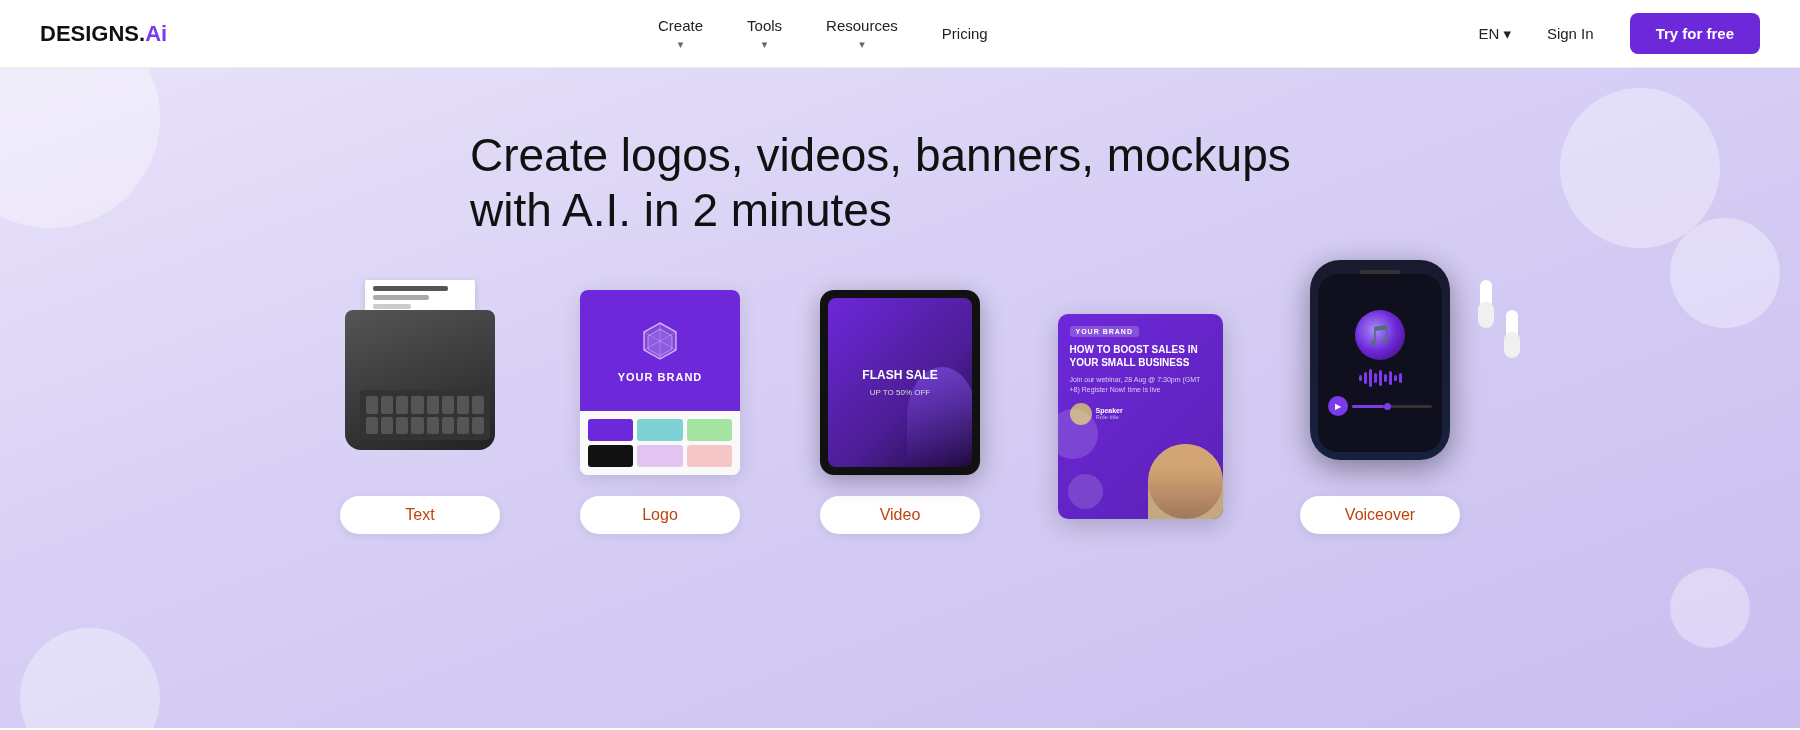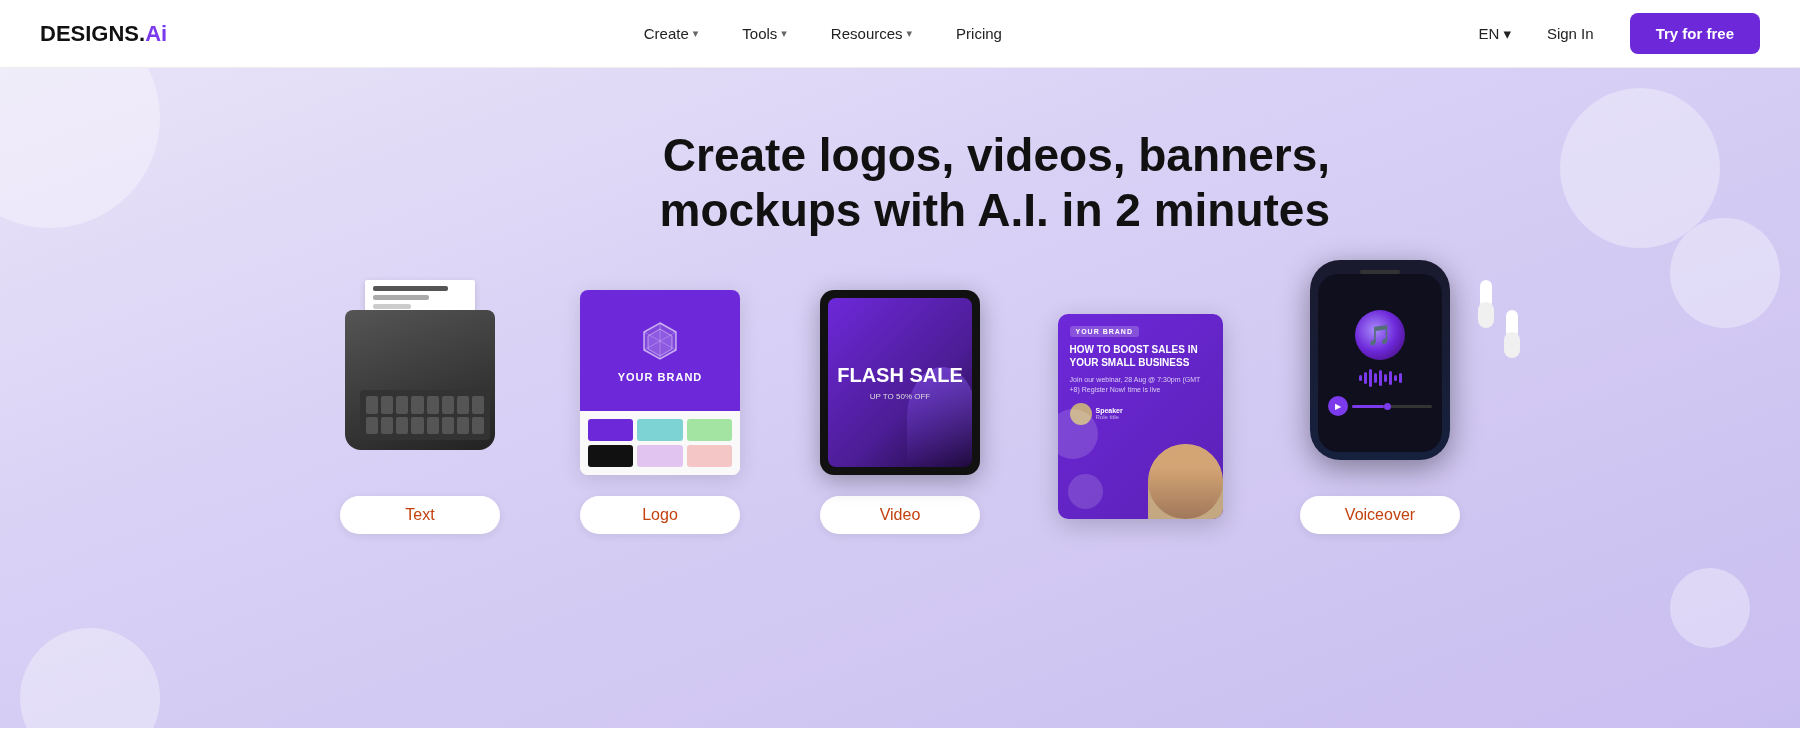--- a/index.html
+++ b/index.html
@@ -14,20 +14,21 @@
     }
     .nav-logo { display: flex; align-items: center; gap: 6px; cursor: pointer; justify-content: flex-end; }
     .logo-text { font-size: 22px; font-weight: 800; color: #111; }
     .logo-ai { color: #7c3aed; }
     .nav-links { display: flex; align-items: center; gap: 8px; }
     .nav-link {
       display: flex; align-items: center; gap: 4px;
       padding: 8px 18px; font-size: 15px; color: #222;
       cursor: pointer; border-radius: 6px;
       font-weight: 500;
+      flex-direction: column;
     }
     .nav-link .chevron { font-size: 11px; color: #666; }
     .nav-right { display: flex; align-items: center; gap: 20px; }
     .lang-btn {
       display: flex; align-items: center; gap: 4px;
       font-size: 15px; color: #222; cursor: pointer; font-weight: 500;
     }
     .sign-in-btn {
       font-size: 15px; color: #222; cursor: pointer; font-weight: 500;
       padding: 8px 16px;
@@ -52,21 +53,21 @@
     .deco-circle {
       position: absolute; border-radius: 50%; background: rgba(255,255,255,0.35);
     }
     .deco-c1 { width: 220px; height: 220px; top: -60px; left: -60px; }
     .deco-c2 { width: 160px; height: 160px; top: 20px; right: 80px; }
     .deco-c3 { width: 110px; height: 110px; top: 150px; right: 20px; }
     .deco-c4 { width: 80px; height: 80px; bottom: 80px; right: 50px; }
     .deco-c5 { width: 140px; height: 140px; bottom: -40px; left: 20px; }
 
     .hero-title {
-      font-size: 46px; font-weight: 700; color: #111; text-align: right;
+      font-size: 46px; font-weight: 400; color: #111; text-align: left;
       max-width: 860px; line-height: 1.2; margin-bottom: 22px;
       position: relative; z-index: 1;
     }
     .hero-subtitle {
       font-size: 18px; color: #444; text-align: center;
       margin-bottom: 60px; position: relative; z-index: 1;
     }
 
     
     .cards-row {
@@ -148,21 +149,21 @@
       box-shadow: 0 6px 24px rgba(0,0,0,0.3);
     }
     .tablet-screen {
       width: 100%; height: 100%;
       border-radius: 8px;
       background: linear-gradient(135deg, #6d28d9 0%, #4c1d95 60%, #1e0a3c 100%);
       display: flex; flex-direction: column; align-items: center; justify-content: center;
       gap: 6px; overflow: hidden; position: relative;
     }
     .flash-sale-text {
-      color: #fff; font-size: 20px; font-weight: 900; text-align: center;
+      color: #fff; font-size: 12px; font-weight: 900; text-align: center;
       text-transform: uppercase; line-height: 1.1; z-index: 2;
     }
     .flash-sub { font-size: 8px; color: #ddd; z-index: 2; }
     .tablet-figure {
       position: absolute; right: -5px; bottom: 0;
       width: 70px; height: 100px;
       background: linear-gradient(180deg, rgba(139,92,246,0.5) 0%, transparent 100%);
       border-radius: 50% 50% 0 0;
     }
 

